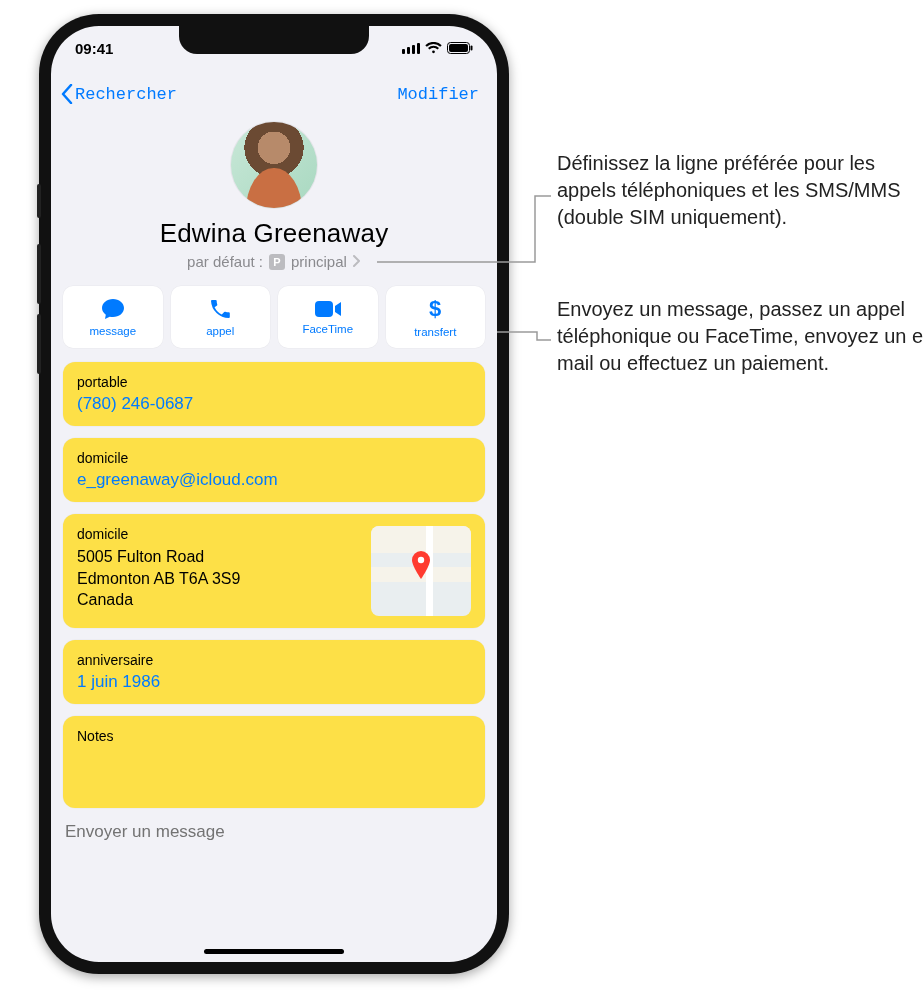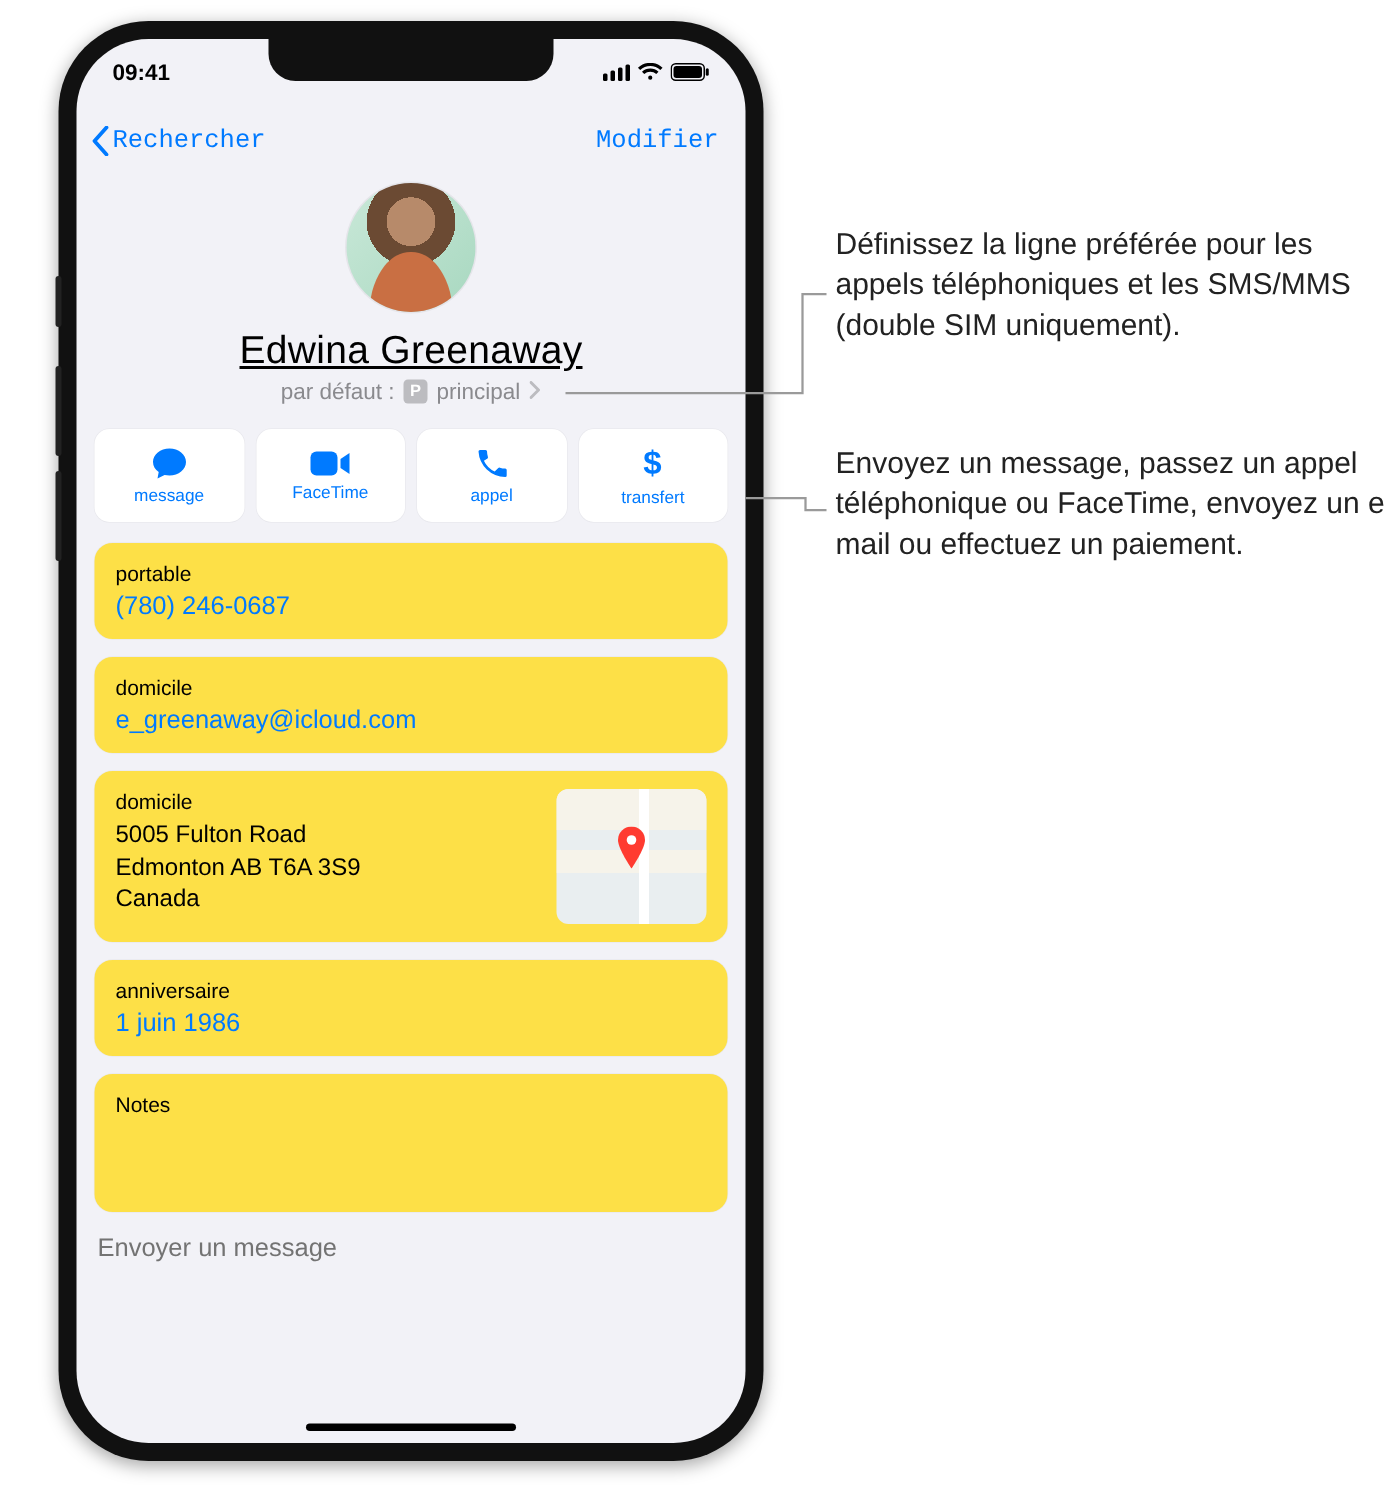--- a/index.html
+++ b/index.html
@@ -107,24 +107,24 @@
     background-color:#b9e1cf;
     position:relative; overflow:hidden;
     box-shadow: 0 0 0 1px rgba(0,0,0,.05);
   }
   .avatar::after{
     content:""; position:absolute; left:18%; right:18%; bottom:-8%;
     height:55%; background:#c96f43; border-top-left-radius:50% 90%;
     border-top-right-radius:50% 90%;
   }
   .contact-name {
-    font-size: 26px; letter-spacing:.2px; color:#000;text-decoration:underline;
+    font-size: 26px; letter-spacing:.2px; color:#000;
   }
   .default-line {
-    display:flex; justify-content:center; 
+    display:flex; justify-content:center; align-items:center;
     gap:6px; margin-top:4px; color:#8a8a8e; font-size:15px;
   }
   .p-badge {
     display:inline-flex; align-items:center; justify-content:center;
     width:16px; height:16px; border-radius:3px; background:#bcbcc0;
     color:#fff; font-size:11px; font-weight:700;
   }
   .default-line .chev { color:#bcbcc0; }
   .actions {
     display:flex; gap:8px; padding: 6px 12px 14px;
@@ -248,31 +248,31 @@
         </div>
 
         <div class="actions">
           <div class="action">
             <svg width="26" height="24" viewBox="0 0 26 24">
                 <path d="M13 2C6.9 2 2 6 2 11c0 2.7 1.5 5.1 3.8 6.7L5 22l4.7-2.3c1 .2 2.1.3 3.3.3 6.1 0 11-4 11-9S19.1 2 13 2z" fill="#007aff"></path>
               </svg>
             <span>message</span>
           </div>
           <div class="action">
+            <svg width="24" height="24" viewBox="0 0 24 24">
+                <path d="M6.6 10.2a15 15 0 007.2 7.2l2.4-2.4a1 1 0 011.1-.24 11 11 0 003.5.56 1 1 0 011 1V20a1 1 0 01-1 1A18 18 0 013 4a1 1 0 011-1h3.7a1 1 0 011 1 11 11 0 00.56 3.5 1 1 0 01-.24 1.1L6.6 10.2z" fill="#007aff"></path>
+              </svg>
+            <span>appel</span>
+          </div>
+          <div class="action">
             <svg width="28" height="20" viewBox="0 0 28 20">
                 <rect x="1" y="2" width="18" height="16" rx="4" fill="#007aff"></rect>
                 <path d="M21 7l6-4v14l-6-4V7z" fill="#007aff"></path>
               </svg>
             <span>FaceTime</span>
-          </div>
-          <div class="action">
-            <svg width="24" height="24" viewBox="0 0 24 24">
-                <path d="M6.6 10.2a15 15 0 007.2 7.2l2.4-2.4a1 1 0 011.1-.24 11 11 0 003.5.56 1 1 0 011 1V20a1 1 0 01-1 1A18 18 0 013 4a1 1 0 011-1h3.7a1 1 0 011 1 11 11 0 00.56 3.5 1 1 0 01-.24 1.1L6.6 10.2z" fill="#007aff"></path>
-              </svg>
-            <span>appel</span>
           </div>
           <div class="action">
             <svg width="16" height="26" viewBox="0 0 16 26">
                 <text x="8" y="20" text-anchor="middle" font-size="22" font-weight="700" fill="#007aff">$</text>
               </svg>
             <span>transfert</span>
           </div>
         </div>
 
         <div class="cards">

